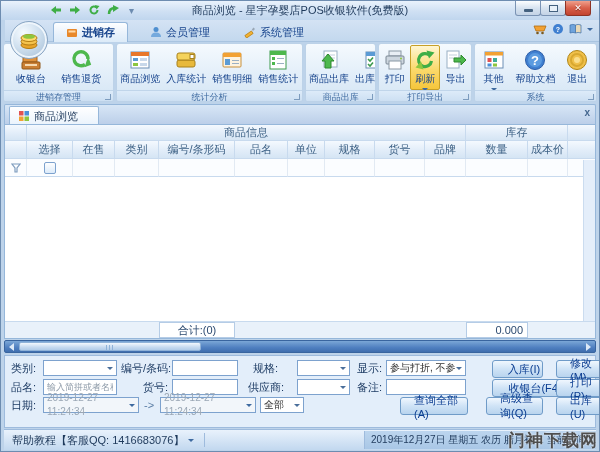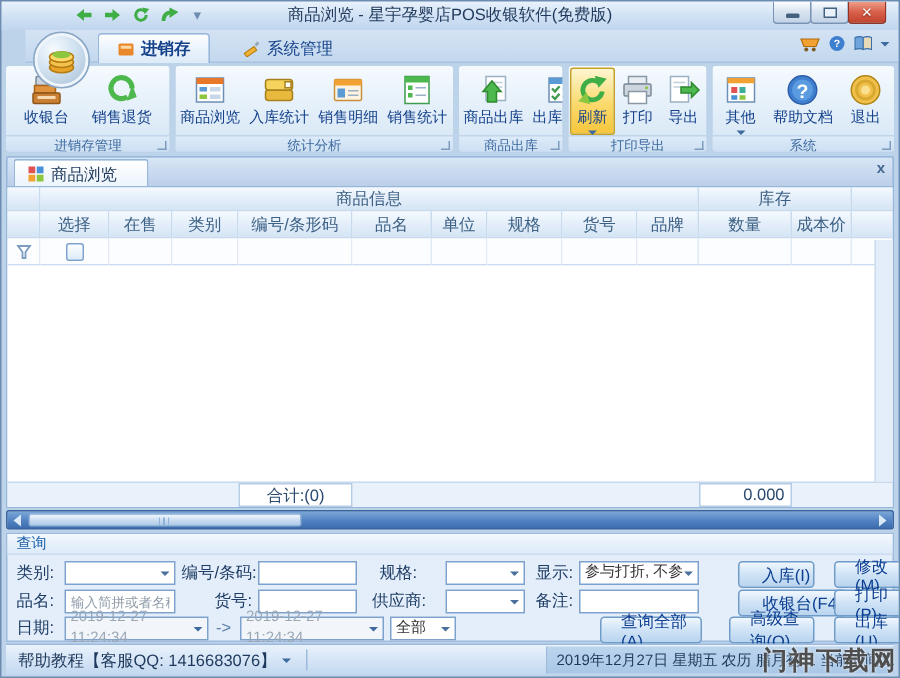--- a/index.html
+++ b/index.html
@@ -18,21 +18,21 @@
   .win-btns { position:absolute; top:0; right:8px; display:flex; }
   .wbtn { width:26px; height:15px; border:1px solid #7a93b4; border-top:none; margin-left:-1px;
           background:linear-gradient(#fdfeff,#d7e3f0 50%,#c3d3e6); display:flex; align-items:center; justify-content:center;
           border-radius:0 0 3px 3px; }
   .wbtn.close { background:linear-gradient(#f0a08c,#d8604a 50%,#c24430); border-color:#8e3325; }
   .glyph-min { width:9px; height:3px; background:#44617f; border-radius:1px; margin-top:4px; }
   .glyph-max { width:9px; height:7px; border:1px solid #44617f; background:#e8f0f8; }
   .glyph-x { color:#fff; font-size:9px; font-weight:bold; line-height:1; text-shadow:0 1px 1px #7a2417; }
 
   
-  .tabrow { position:absolute; top:19px; left:16px; right:0; height:22px;
+  .tabrow { position:absolute; top:19px; left:4px; right:0; height:22px;
             background:linear-gradient(#d4e3f4,#c3d8ee); border-bottom:1px solid #a9c4e0; }
   .app-logo { position:absolute; left:5px; top:1px; width:38px; height:38px; border-radius:50%; z-index:20;
               background:radial-gradient(circle at 35% 30%, #f6fbff, #cfe0ef 45%, #9fb9d2);
               border:1px solid #8aa6c4; box-shadow:inset 0 0 0 2px #eef5fb; display:flex; align-items:center; justify-content:center; }
   .navtabs { position:absolute; left:48px; top:2px; display:flex; gap:10px; height:20px; }
   .navtab { display:flex; align-items:center; gap:4px; padding:0 12px; font-size:11px; color:#15428b;
             border-radius:3px 3px 0 0; }
   .navtab.active { background:linear-gradient(#fdfeff,#e8f1fb 60%,#dcebf8); border:1px solid #96b7da; border-bottom:none;
                    font-weight:bold; }
   .tr-icons { position:absolute; right:6px; top:3px; display:flex; align-items:center; gap:5px; }
@@ -185,20 +185,27 @@
     <div class="navtabs">
       <div class="navtab active">
         <svg width="12" height="12" viewBox="0 0 12 12">
             <rect x="1" y="2" width="10" height="8" rx="1" fill="#e8882a"></rect>
             <rect x="2.5" y="3.5" width="7" height="2" fill="#ffd9a8"></rect>
           </svg>
         <span>进销存</span>
       </div>
       <div class="navtab">
         <svg width="12" height="12" viewBox="0 0 12 12">
+            <circle cx="6" cy="3.5" r="2.5" fill="#4e8fd0"></circle>
+            <path d="M1 11 Q1 6.5 6 6.5 Q11 6.5 11 11 Z" fill="#74a9dd"></path>
+          </svg>
+        <span>会员管理</span>
+      </div>
+      <div class="navtab">
+        <svg width="12" height="12" viewBox="0 0 12 12">
             <rect x="1" y="7" width="8" height="3" transform="rotate(-35 5 8.5)" fill="#f2b233" stroke="#b47c12" stroke-width="0.7"></rect>
             <polygon points="9.5,1.5 11,3 9,5 7.8,3.6" fill="#9aa7b5"></polygon>
           </svg>
         <span>系统管理</span>
       </div>
     </div>
     <div class="tr-icons">
       <svg width="14" height="12" viewBox="0 0 14 12">
           <polygon points="1,3 13,3 11,8 3,8" fill="#f2a133" stroke="#b06d10" stroke-width="0.8"></polygon>
           <circle cx="4.5" cy="10" r="1.3" fill="#7a5a20"></circle>
@@ -336,42 +343,42 @@
             </span>
           <span class="rlabel">出库统计</span>
           <span class="rcaret"></span>
         </div>
       </div>
       <div class="rg-label"><span>商品出库</span><span class="launcher"></span></div>
     </div>
 
     <div class="rgroup g4">
       <div class="rg-items">
-        <div class="ritem hl">
-          <span class="icn">
-              <svg width="24" height="24" viewBox="0 0 24 24">
-                <path d="M18.5 13a6.5 6.5 0 1 1-1.8-5.5" fill="none" stroke="#3fae46" stroke-width="3.2"></path>
-                <polygon points="13.5,2.5 21.5,4.5 16,10.5" fill="#3fae46"></polygon>
-                <polygon points="10.5,21.5 2.5,19.5 8,13.5" fill="#8dc63f"></polygon>
-              </svg>
-            </span>
-          <span class="rlabel">刷新</span>
-          <span class="rcaret"><span class="caret-dn"></span></span>
-        </div>
         <div class="ritem">
           <span class="icn">
               <svg width="24" height="24" viewBox="0 0 24 24">
                 <rect x="6" y="3" width="12" height="5" fill="#e8eef4" stroke="#8a97a4"></rect>
                 <rect x="3" y="8" width="18" height="8" rx="1" fill="#cdd6df" stroke="#7a8794"></rect>
                 <rect x="6" y="13" width="12" height="8" fill="#fff" stroke="#8a97a4"></rect>
                 <circle cx="18" cy="10.5" r="1" fill="#8dc63f"></circle>
               </svg>
             </span>
           <span class="rlabel">打印</span>
           <span class="rcaret"></span>
+        </div>
+        <div class="ritem hl">
+          <span class="icn">
+              <svg width="24" height="24" viewBox="0 0 24 24">
+                <path d="M18.5 13a6.5 6.5 0 1 1-1.8-5.5" fill="none" stroke="#3fae46" stroke-width="3.2"></path>
+                <polygon points="13.5,2.5 21.5,4.5 16,10.5" fill="#3fae46"></polygon>
+                <polygon points="10.5,21.5 2.5,19.5 8,13.5" fill="#8dc63f"></polygon>
+              </svg>
+            </span>
+          <span class="rlabel">刷新</span>
+          <span class="rcaret"><span class="caret-dn"></span></span>
         </div>
         <div class="ritem">
           <span class="icn">
               <svg width="24" height="24" viewBox="0 0 24 24">
                 <rect x="4" y="3" width="12" height="17" fill="#fff" stroke="#9ab0c4"></rect>
                 <line x1="6" y1="7" x2="14" y2="7" stroke="#c2cfdb"></line>
                 <line x1="6" y1="10" x2="14" y2="10" stroke="#c2cfdb"></line>
                 <polygon points="11,10 18,10 18,7 23,12 18,17 18,14 11,14" fill="#4db84d" stroke="#2e8a2e"></polygon>
               </svg>
             </span>
@@ -500,21 +507,20 @@
 
   <div class="hscroll">
     <span class="harrow left"></span>
     <div class="hthumb">
         <span class="hgrip"></span>
       </div>
     <span class="harrow right"></span>
   </div>
 
   <div class="query">
-    <div class="q-header">查询</div>
     <div class="q-body">
 
       <span class="qlabel r1" style="left:6px">类别:</span>
       <div class="qcombo r1" style="left:38px; width:74px">
           <span></span>
           <span class="caret-dn"></span>
         </div>
       <span class="qlabel r1" style="left:116px">编号/条码:</span>
       <input class="qinput r1" style="left: 167px; width: 66px;">
       <span class="qlabel r1" style="left:248px">规格:</span>

